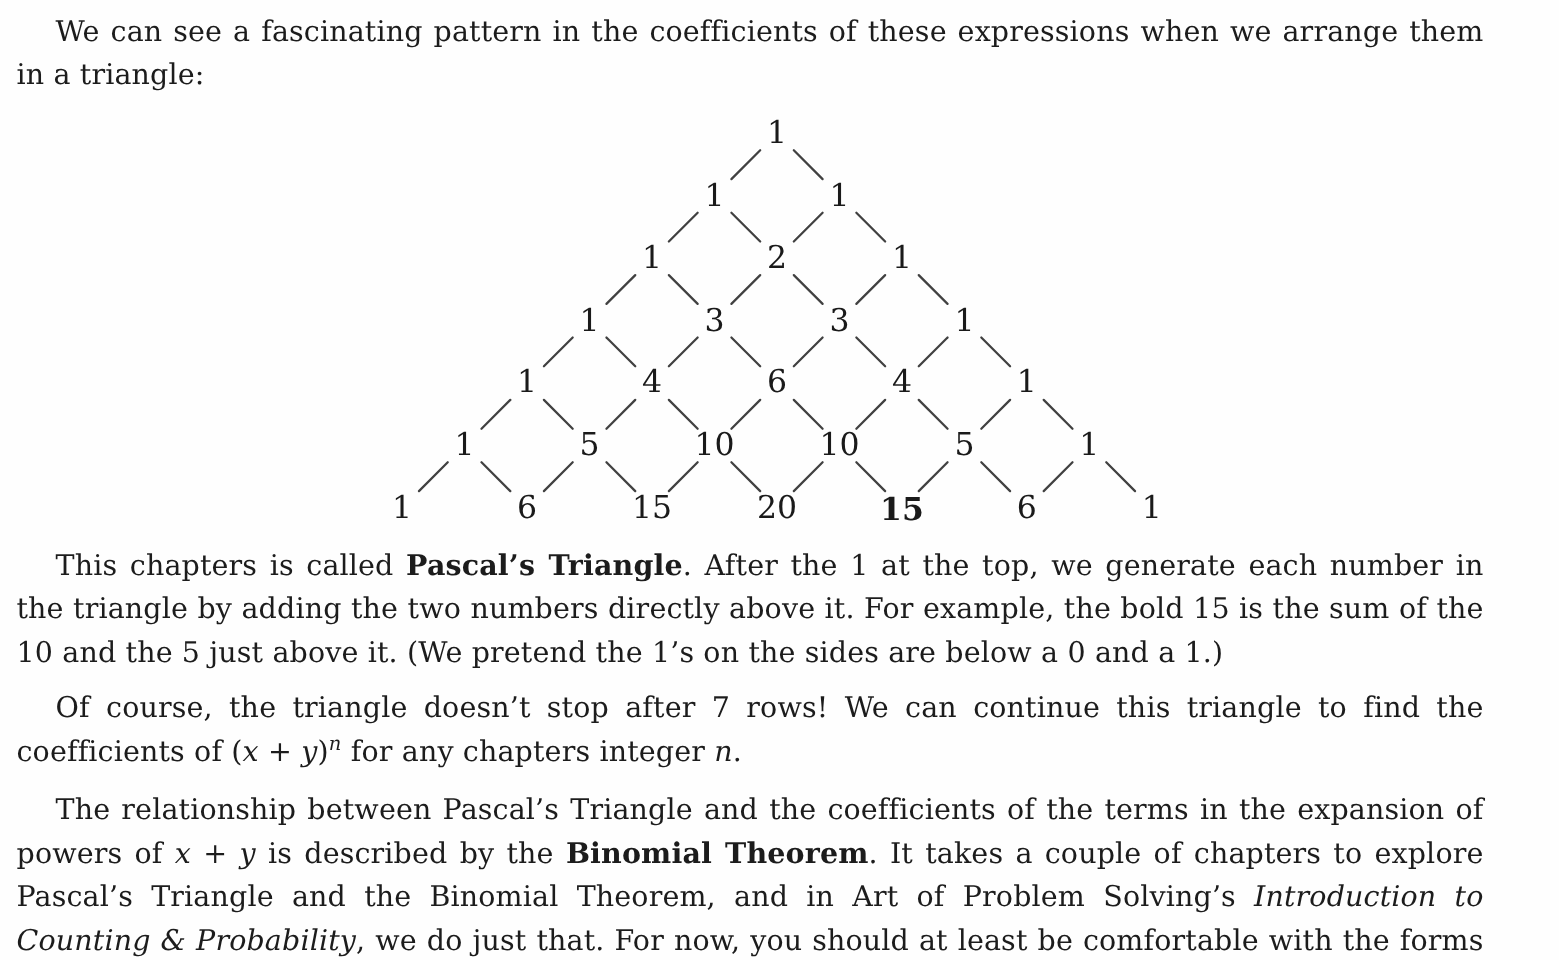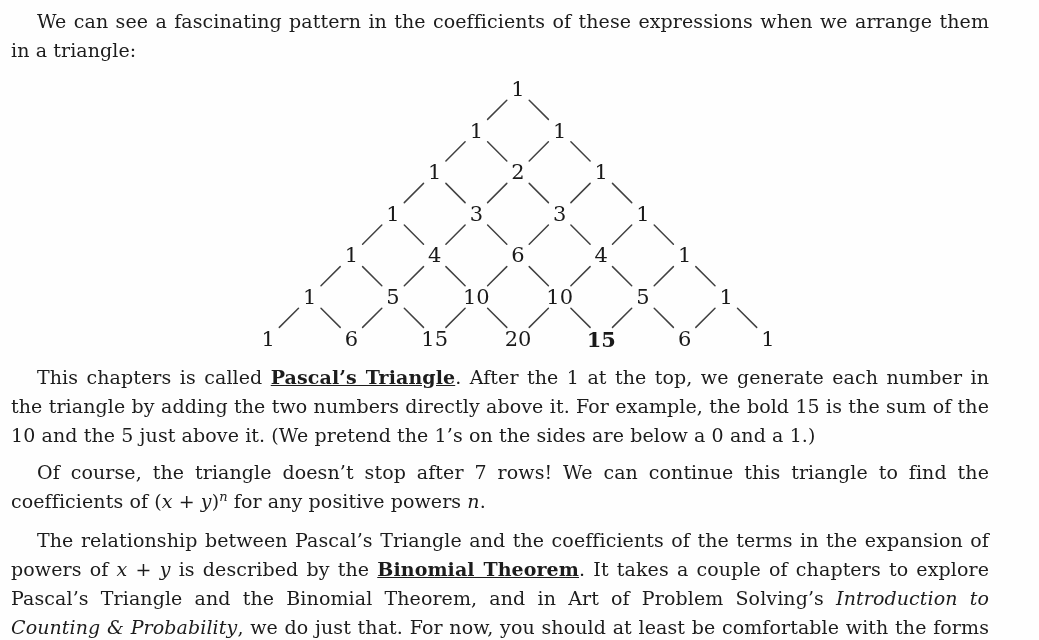--- a/index.html
+++ b/index.html
@@ -16,21 +16,21 @@
     padding: 7px 23px 0 11px;
   }
   p.para {
     margin: 0 0 8px 0;
     font-size: 19px;
     line-height: 29px;
     text-align: justify;
     text-indent: 26px;
     letter-spacing: 0.1px;
   }
-  .seg-b { font-weight: bold; text-decoration: underline; }
+  .seg-b { font-weight: bold; }
   .seg-i { font-style: italic; }
   .seg-sup {
     font-style: italic;
     font-size: 13px;
     position: relative;
     top: -7px;
   }
   .triangle-wrap {
     position: relative;
     width: 1016px;
@@ -127,17 +127,17 @@
       <span class="tri-num" style="left: 340.4px; top: 265.6px; color: rgb(26, 26, 26);">6</span>
       <span class="tri-num" style="left: 423.7px; top: 265.6px; color: rgb(26, 26, 26);">15</span>
       <span class="tri-num" style="left: 507px; top: 265.6px; color: rgb(26, 26, 26);">20</span>
       <span class="tri-num tri-bold" style="left: 590.3px; top: 265.6px; color: rgb(26, 26, 26);">15</span>
       <span class="tri-num" style="left: 673.6px; top: 265.6px; color: rgb(26, 26, 26);">6</span>
       <span class="tri-num" style="left: 756.9px; top: 265.6px; color: rgb(26, 26, 26);">1</span>
     </div>
 
   <p class="para"><span>This chapters is called </span><span class="seg-b">Pascal’s Triangle</span><span>. After the 1 at the top, we generate each number in the triangle by adding the two numbers directly above it. For example, the bold 15 is the sum of the 10 and the 5 just above it. (We pretend the 1’s on the sides are below a 0 and a 1.)</span></p>
 
-  <p class="para"><span>Of course, the triangle doesn’t stop after 7 rows! We can continue this triangle to find the coefficients of (</span><span class="seg-i">x</span><span> + </span><span class="seg-i">y</span><span>)</span><span class="seg-sup">n</span><span> for any positive powers </span><span class="seg-i">n</span><span>.</span></p>
+  <p class="para"><span>Of course, the triangle doesn’t stop after 7 rows! We can continue this triangle to find the coefficients of (</span><span class="seg-i">x</span><span> + </span><span class="seg-i">y</span><span>)</span><span class="seg-sup">n</span><span> for any chapters integer </span><span class="seg-i">n</span><span>.</span></p>
 
   <p class="para"><span>The relationship between Pascal’s Triangle and the coefficients of the terms in the expansion of powers of </span><span class="seg-i">x</span><span> + </span><span class="seg-i">y</span><span> is described by the </span><span class="seg-b">Binomial Theorem</span><span>. It takes a couple of chapters to explore Pascal’s Triangle and the Binomial Theorem, and in Art of Problem Solving’s </span><span class="seg-i">Introduction to Counting &amp; Probability</span><span>, we do just that. For now, you should at least be comfortable with the forms of the smallest few powers.</span></p>
 
 </div>
 
 </body></html>

